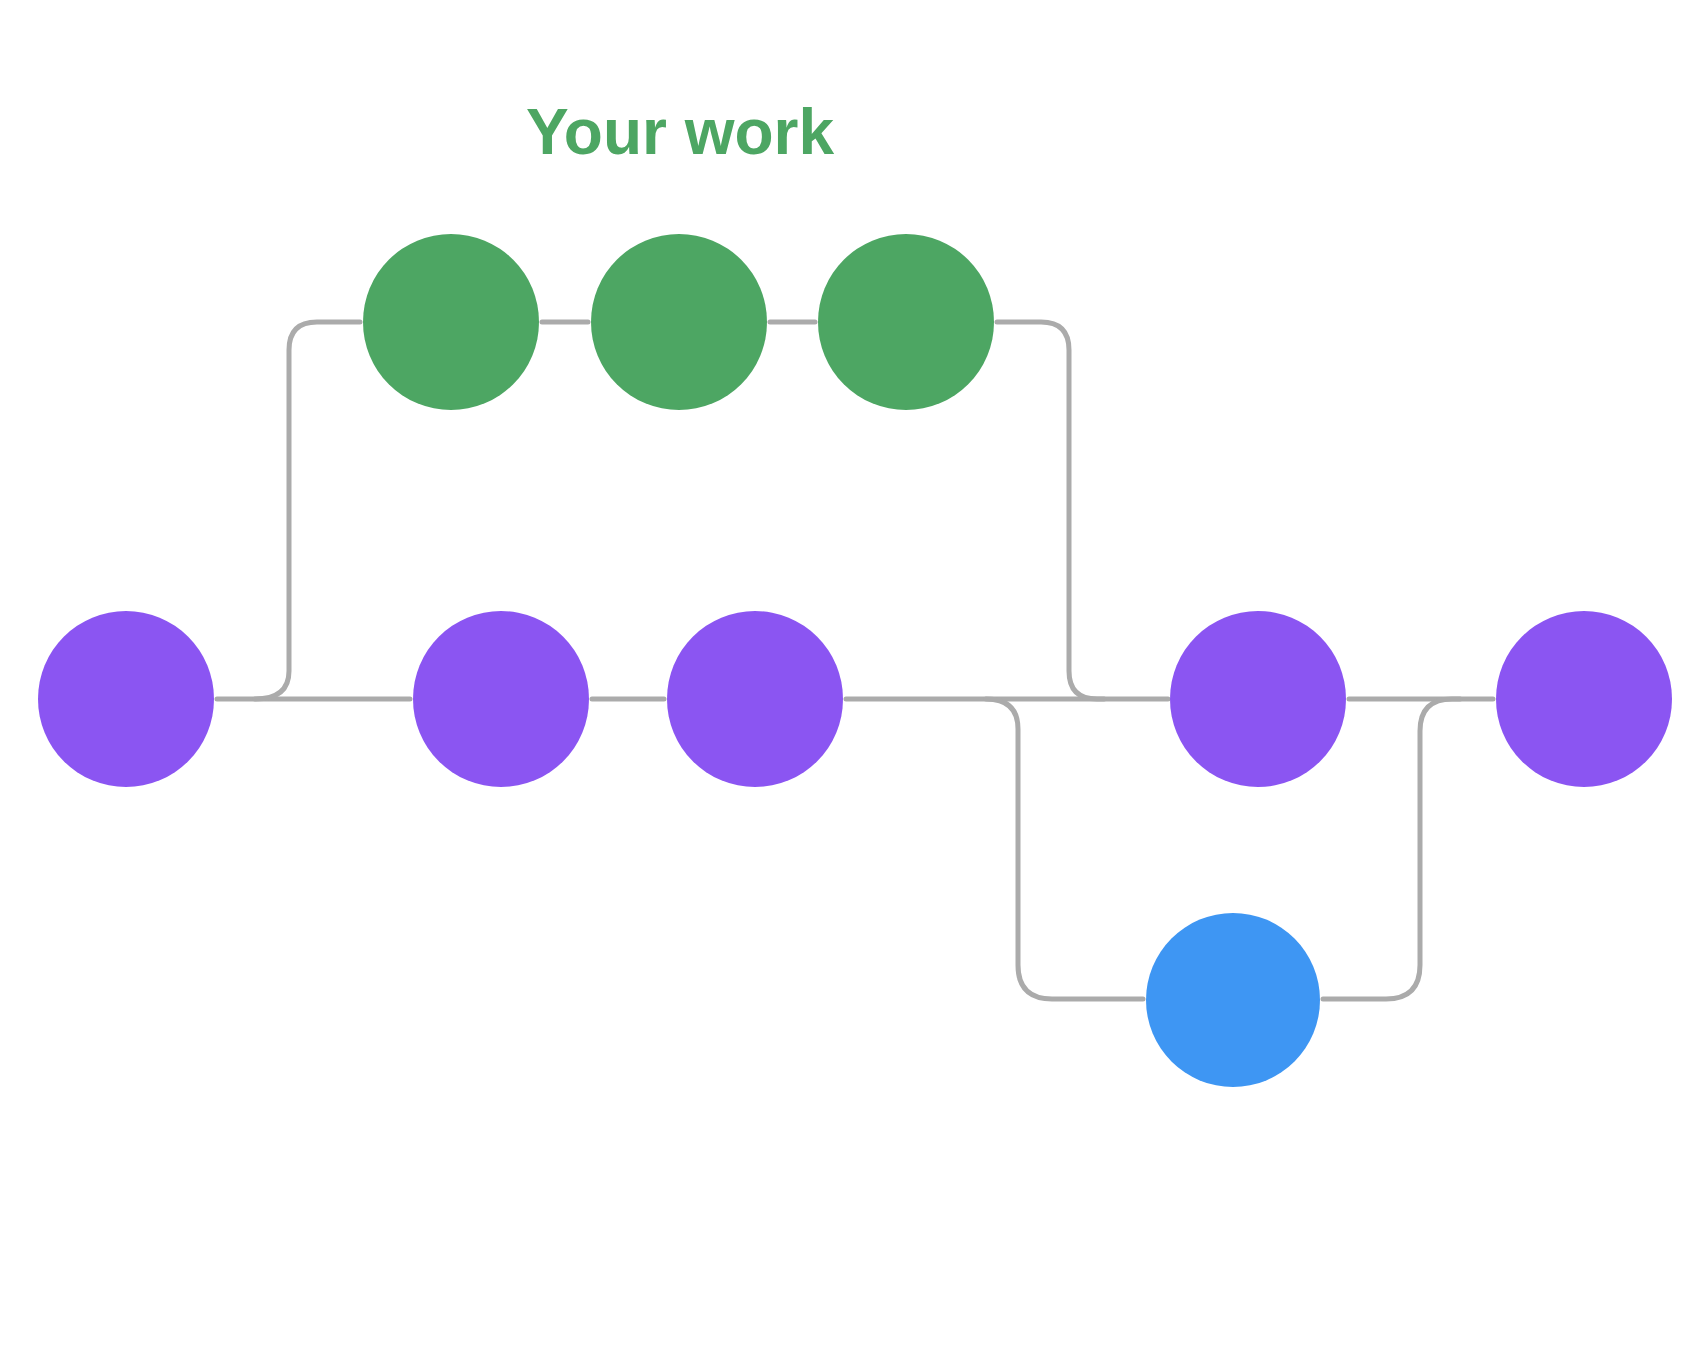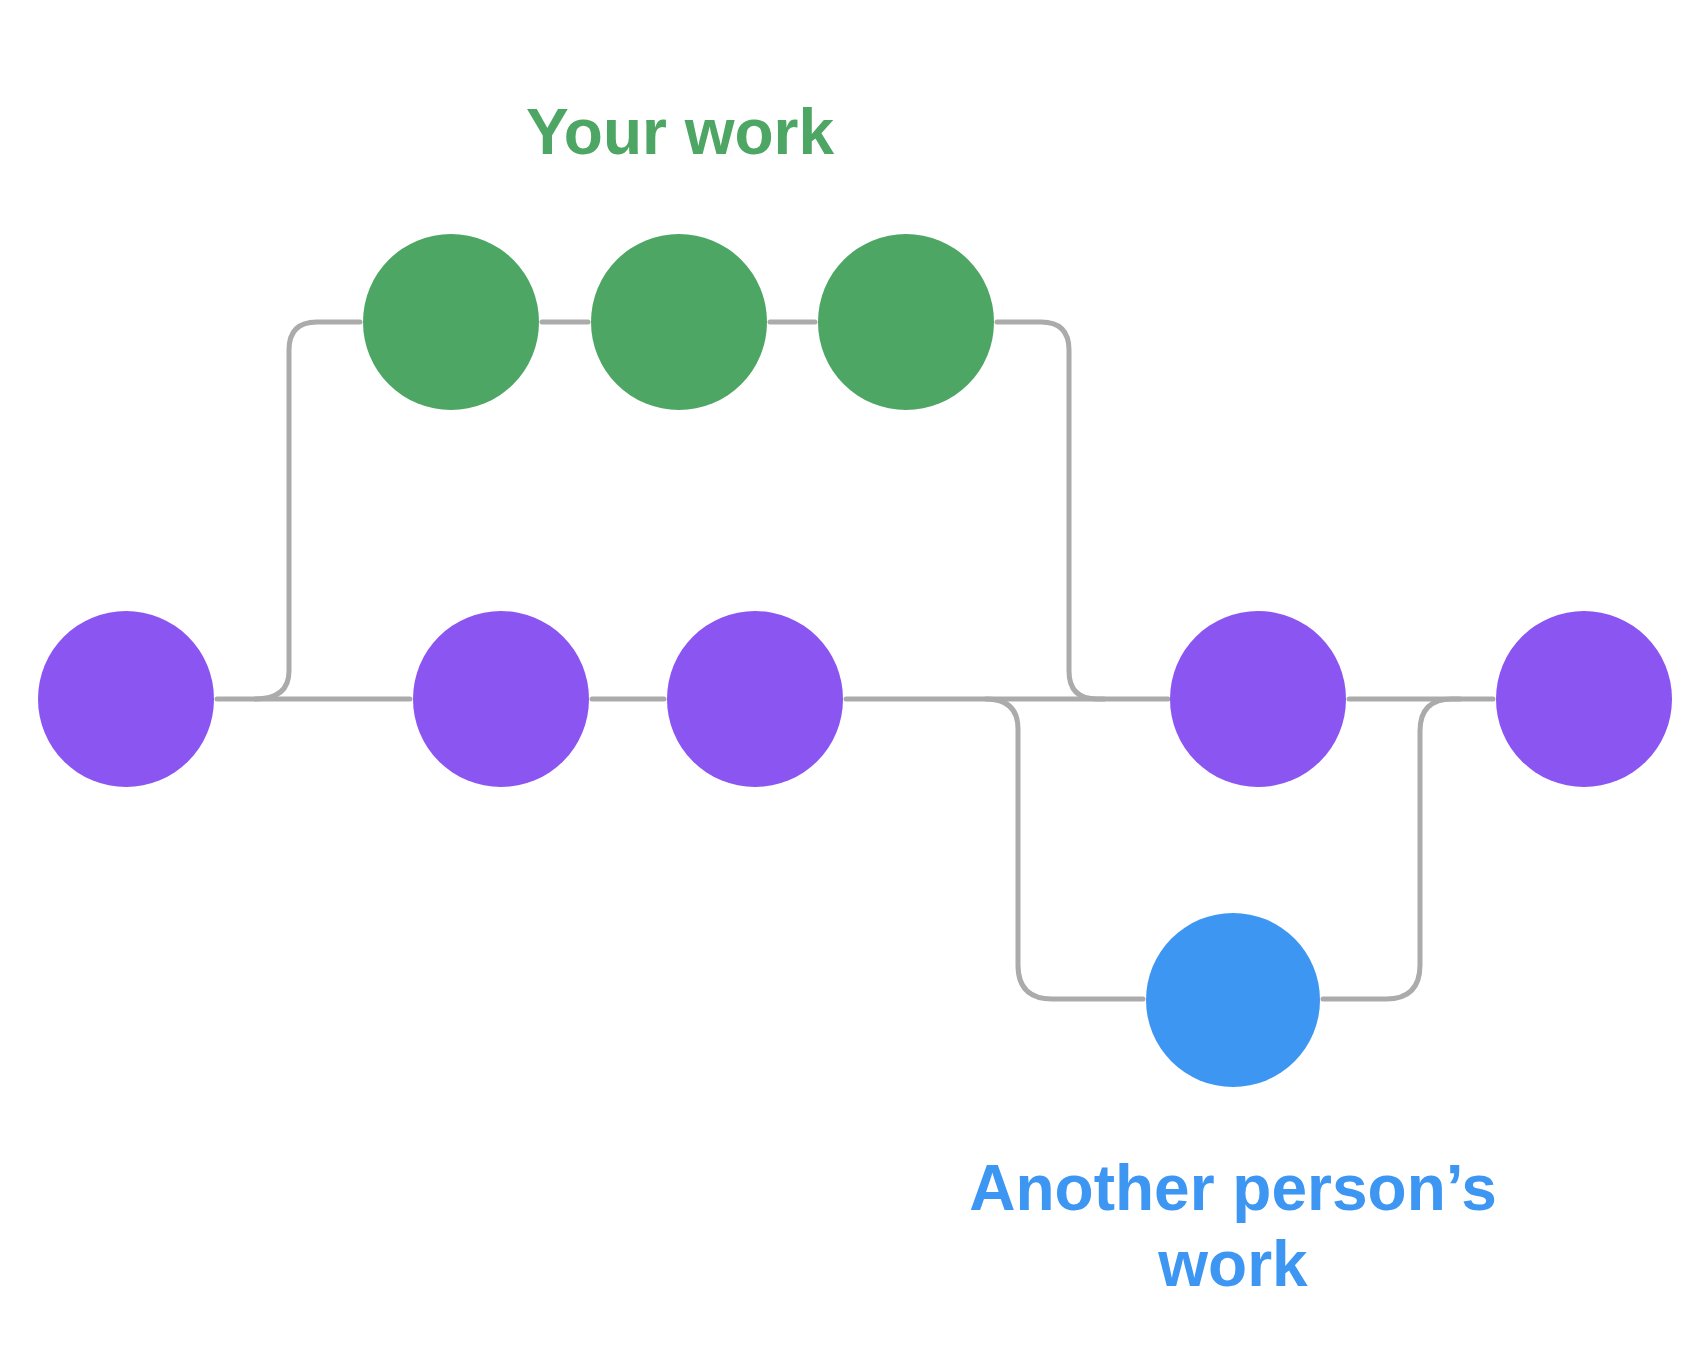--- a/index.html
+++ b/index.html
@@ -67,16 +67,14 @@
       <circle cx="1584" cy="699" r="88" fill="#8b55f2"></circle>
       <circle cx="451" cy="322" r="88" fill="#4da663"></circle>
       <circle cx="679" cy="322" r="88" fill="#4da663"></circle>
       <circle cx="906" cy="322" r="88" fill="#4da663"></circle>
       <circle cx="1233" cy="1000" r="87" fill="#3e96f3"></circle>
     </svg>
 
   <div class="branch-label label-your-work" style="color: rgb(77, 166, 99);">Your work</div>
 
 
-  <div class="branch-label label-another" style="color: rgb(62, 150, 243);">Another person’s
-work</div>
 
 </div>
 
 </body></html>

